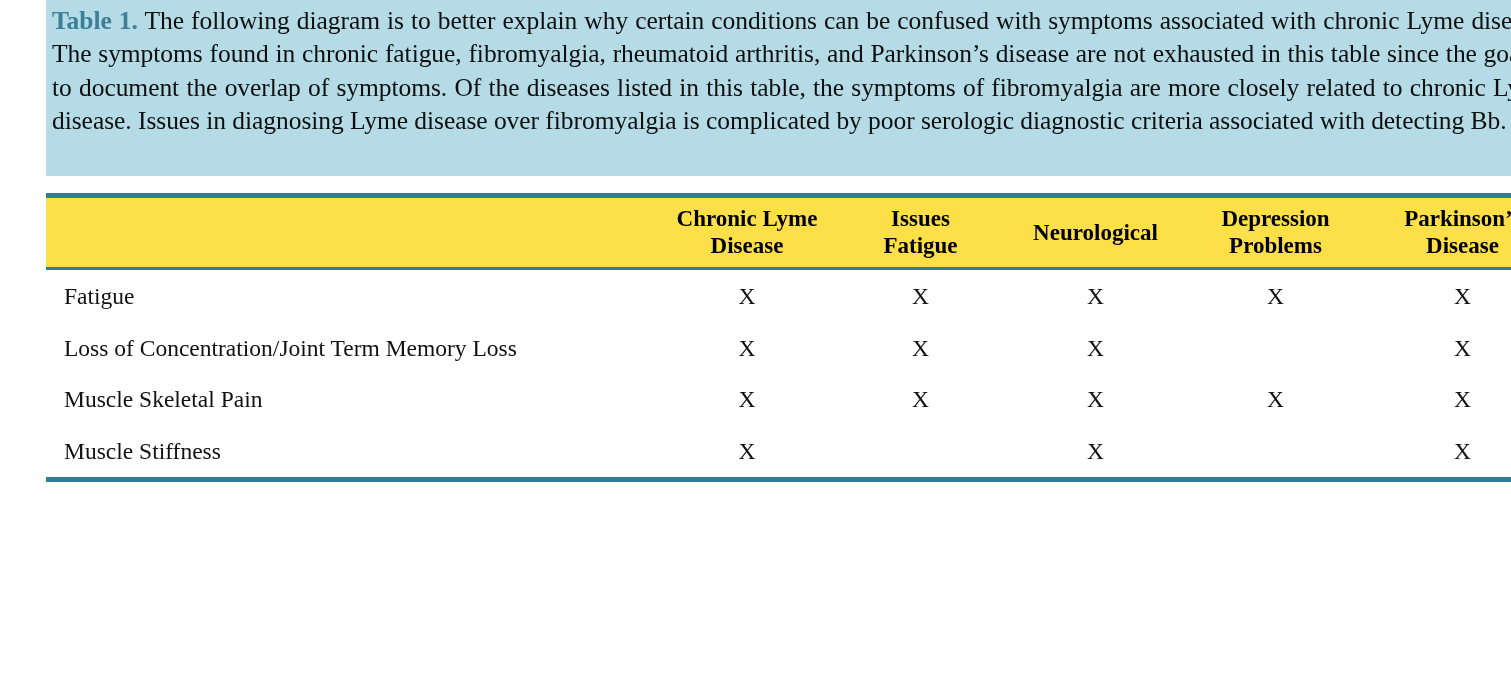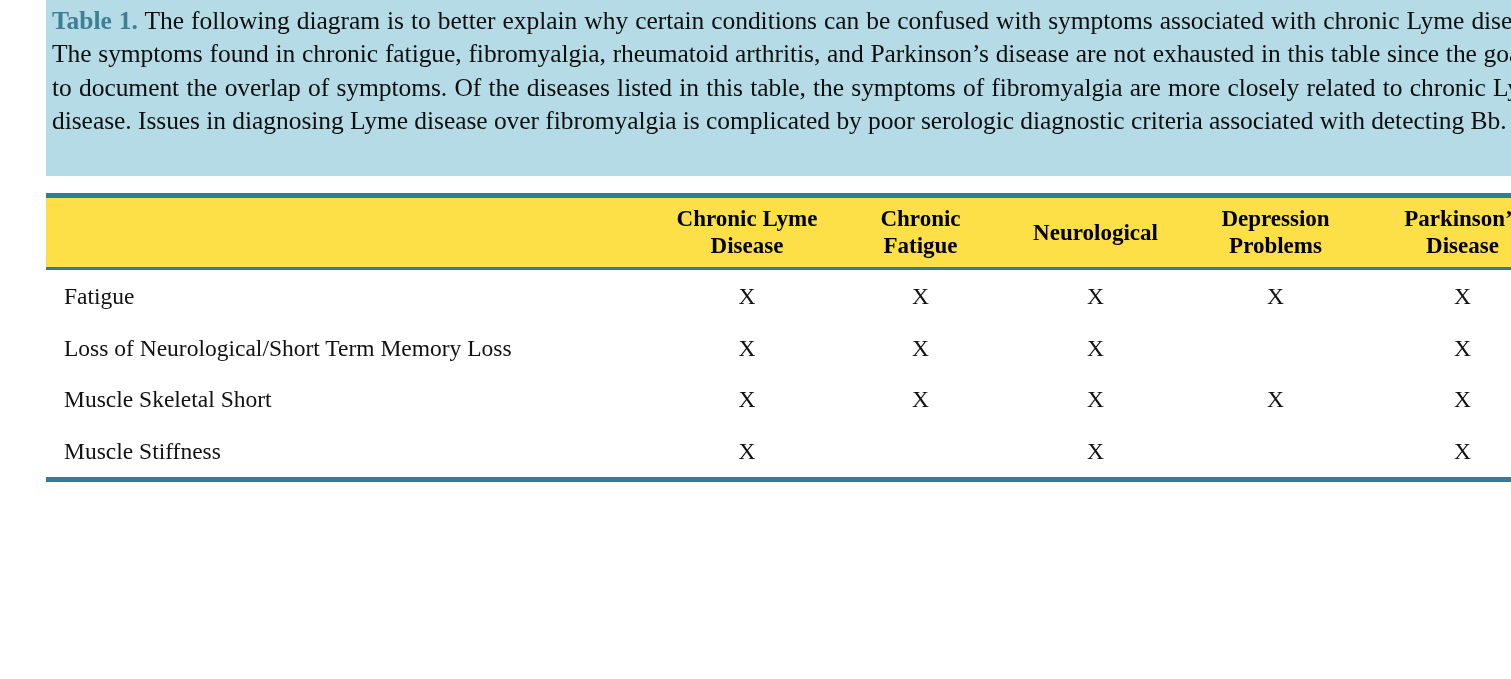--- a/index.html
+++ b/index.html
@@ -131,21 +131,21 @@
       <col style="width:189px">
     </colgroup>
     <thead>
       <tr>
         <th class="col-symptom"></th>
         <th>
           <span>Chronic Lyme</span><br>
           <span>Disease</span>
         </th>
         <th>
-          <span>Chronic</span><br>
+          <span>Issues</span><br>
           <span>Fatigue</span>
         </th>
         <th>
           <span>Neurological</span>
         </th>
         <th>
           <span>Depression</span><br>
           <span>Problems</span>
         </th>
         <th>
@@ -157,29 +157,29 @@
     <tbody id="table-body">
         <tr>
           <td class="symptom-label">Fatigue</td>
           <td><span class="mark">X</span></td>
           <td><span class="mark">X</span></td>
           <td><span class="mark">X</span></td>
           <td><span class="mark">X</span></td>
           <td><span class="mark">X</span></td>
         </tr>
         <tr>
-          <td class="symptom-label">Loss of Neurological/Short Term Memory Loss</td>
+          <td class="symptom-label">Loss of Concentration/Joint Term Memory Loss</td>
           <td><span class="mark">X</span></td>
           <td><span class="mark">X</span></td>
           <td><span class="mark">X</span></td>
           <td><span class="mark empty">X</span></td>
           <td><span class="mark">X</span></td>
         </tr>
         <tr>
-          <td class="symptom-label">Muscle Skeletal Short</td>
+          <td class="symptom-label">Muscle Skeletal Pain</td>
           <td><span class="mark">X</span></td>
           <td><span class="mark">X</span></td>
           <td><span class="mark">X</span></td>
           <td><span class="mark">X</span></td>
           <td><span class="mark">X</span></td>
         </tr>
         <tr>
           <td class="symptom-label">Muscle Stiffness</td>
           <td><span class="mark">X</span></td>
           <td><span class="mark empty">X</span></td>

